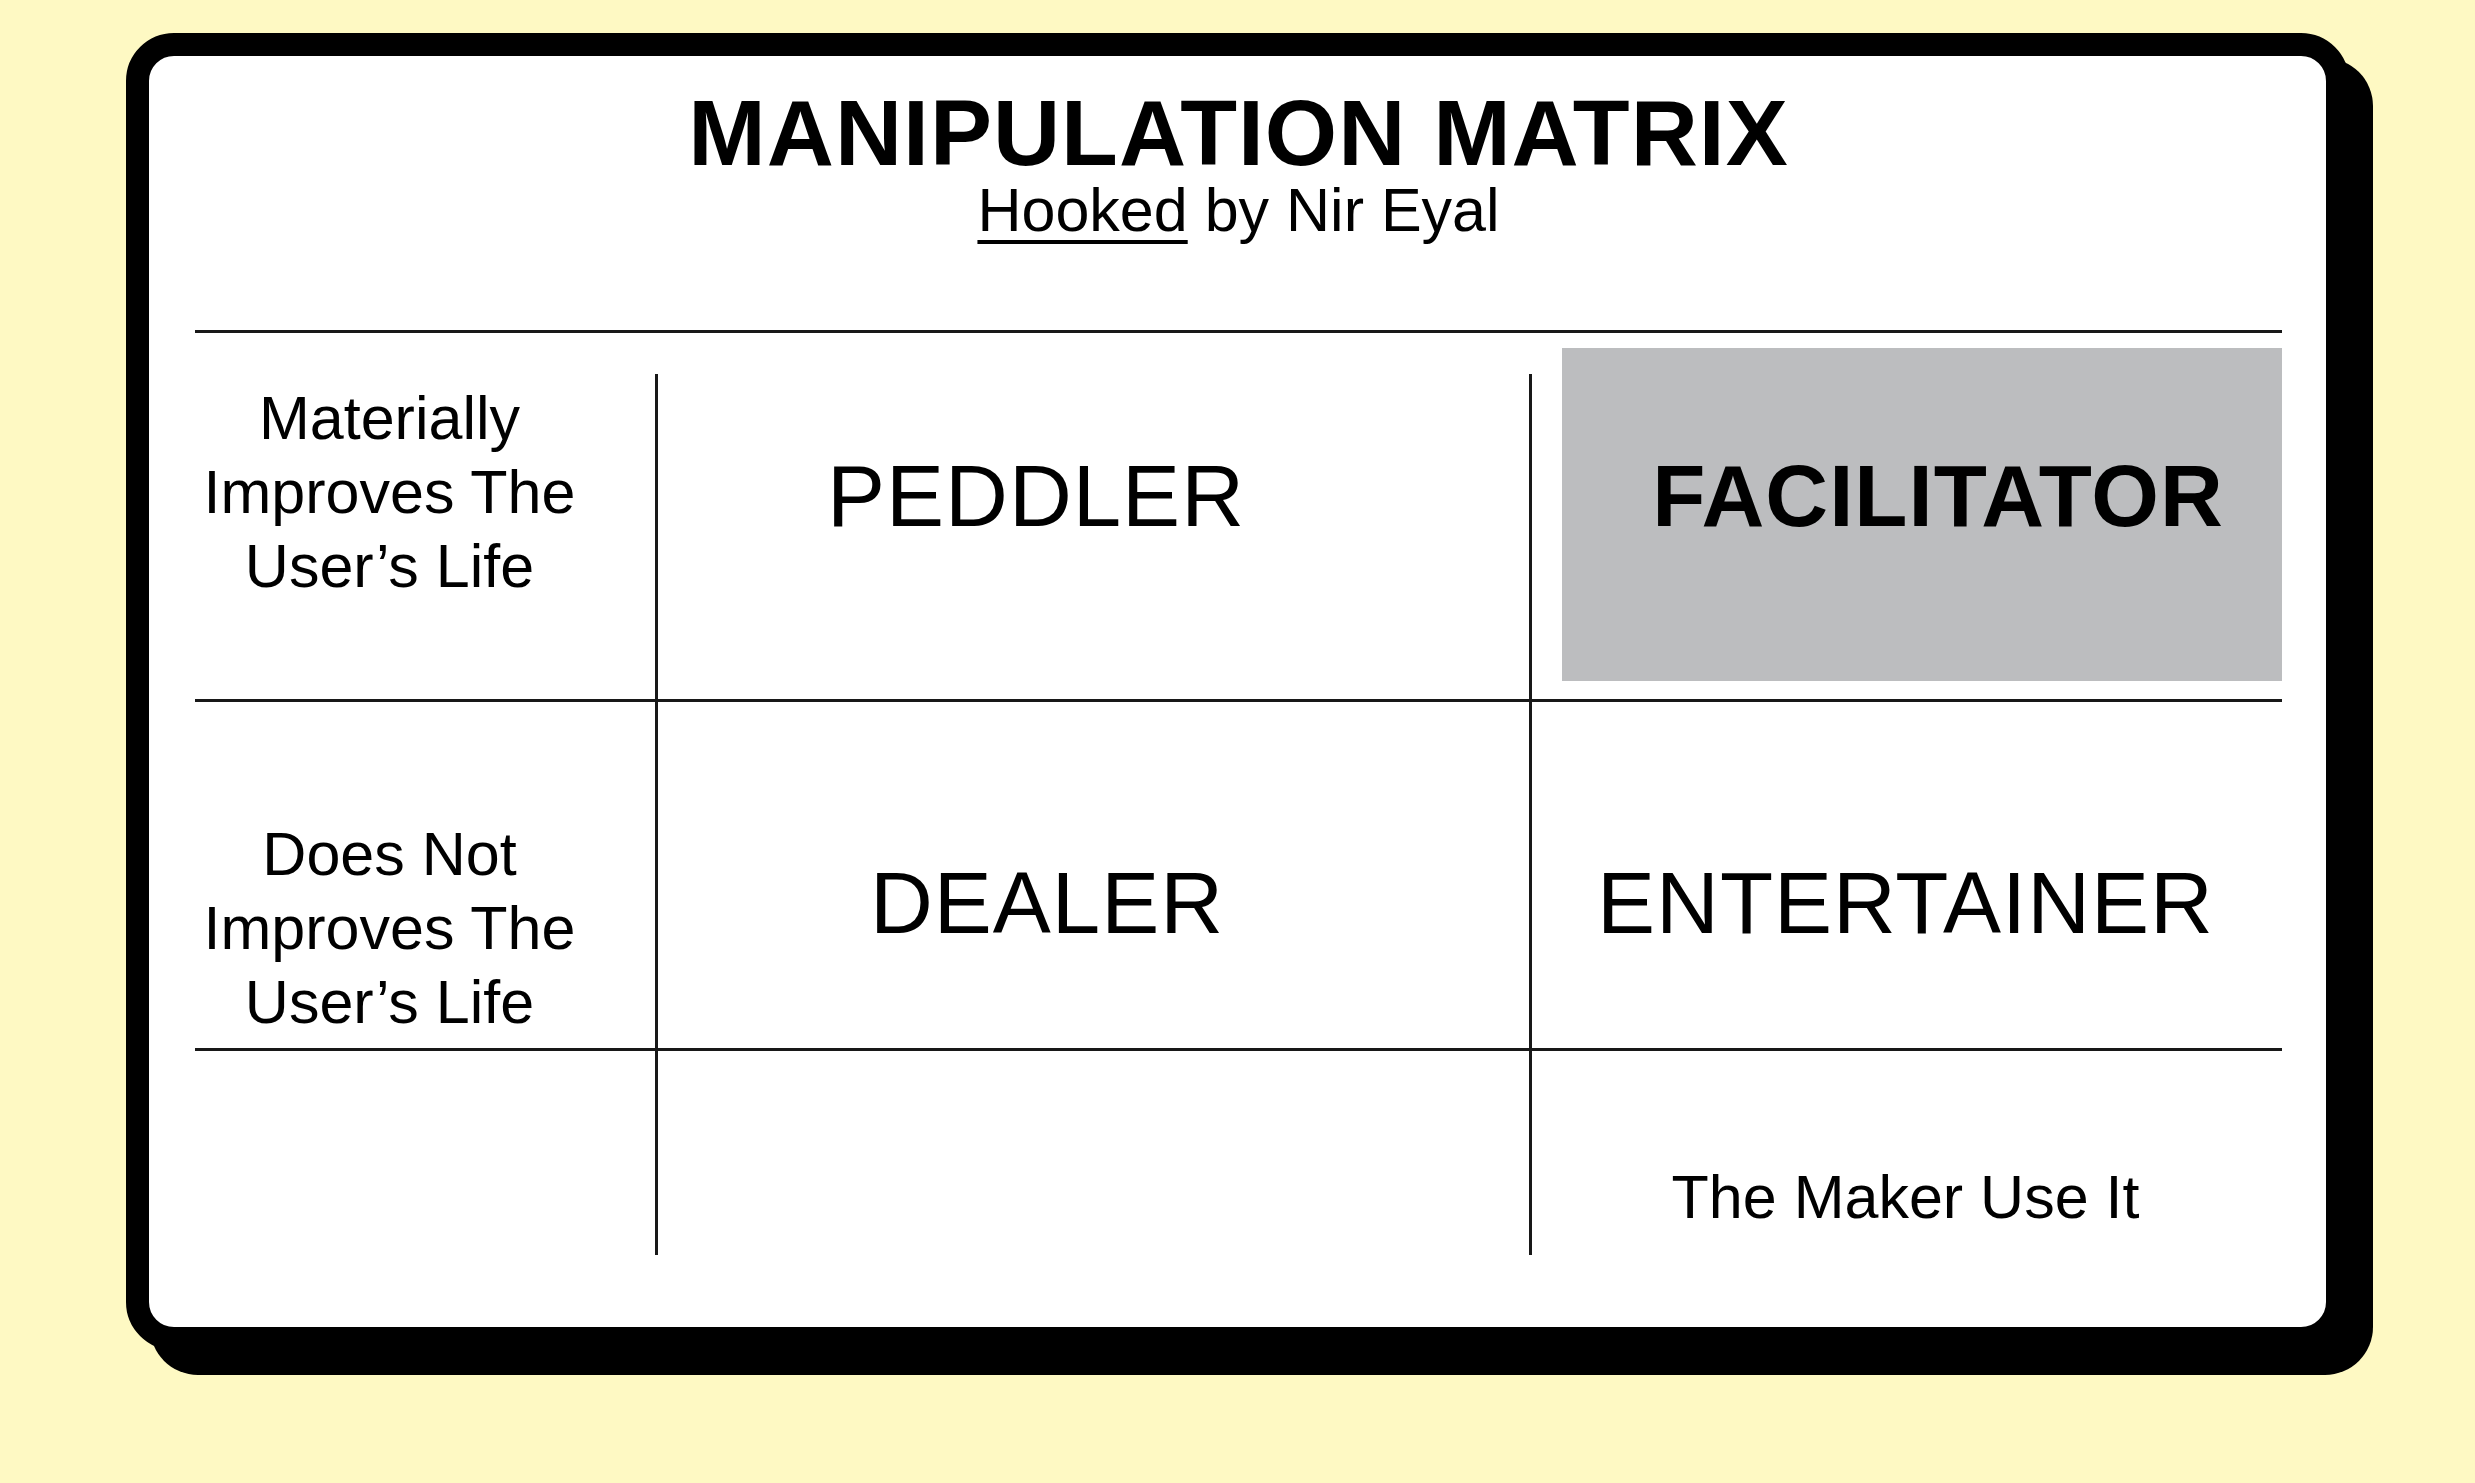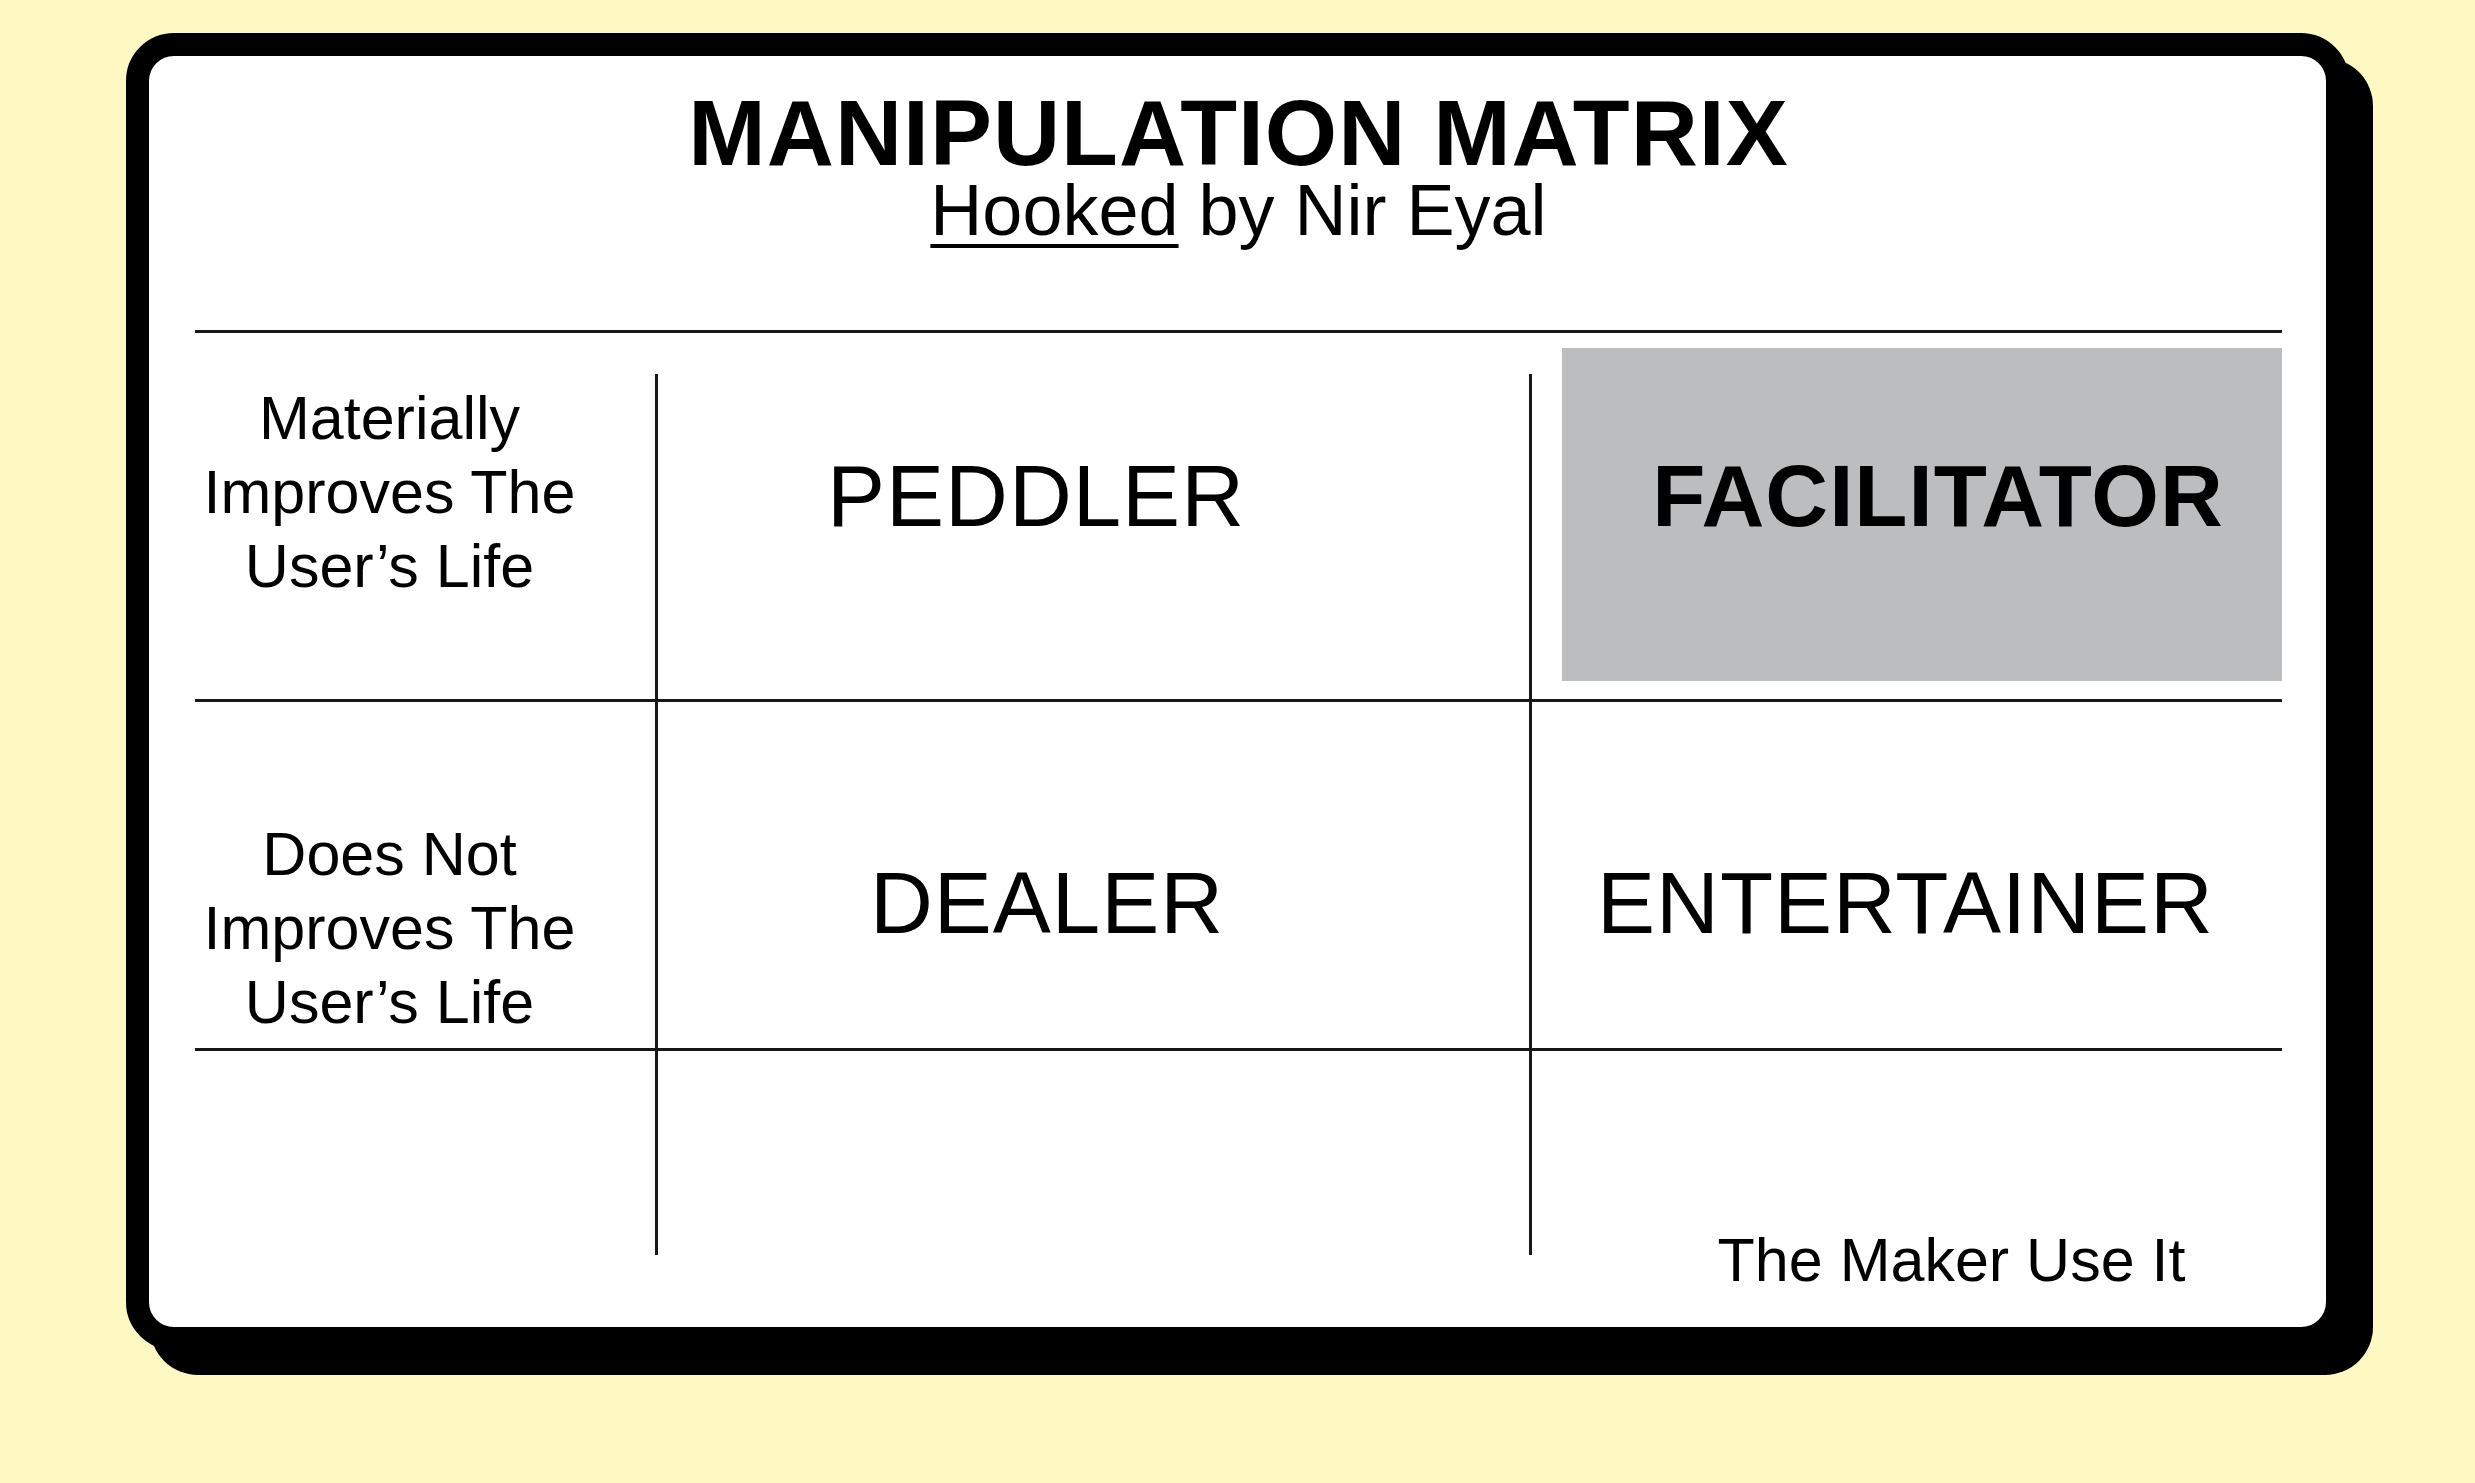--- a/index.html
+++ b/index.html
@@ -19,21 +19,21 @@
   .vline{position:absolute;top:374px;width:3px;height:881px;background:#181818;}
   .vline-left{left:655px;}
   .vline-right{left:1529px;}
   .highlight-box{position:absolute;left:1562px;top:348px;width:720px;height:333px;}
   .title{
     position:absolute;left:195px;top:79px;width:2087px;
     font-size:93px;line-height:109px;font-weight:bold;letter-spacing:1px;text-align:center;
   }
   .subtitle{
     position:absolute;left:195px;top:174px;width:2087px;
-    font-size:72px;line-height:73px;text-align:center;
+    font-size:61px;line-height:73px;text-align:center;
   }
   .subtitle .book{
     text-decoration:underline;text-decoration-thickness:4px;text-underline-offset:9px;
   }
   .row-label{
     position:absolute;left:135px;width:509px;
     font-size:61px;line-height:74px;text-align:center;
   }
   .row-label-1{top:381px;}
   .row-label-2{top:817px;}
@@ -41,21 +41,21 @@
     position:absolute;font-size:87px;line-height:87px;letter-spacing:1px;text-align:center;white-space:nowrap;
   }
   .quad-peddler{left:656px;top:452px;width:760px;}
   .quad-facilitator{left:1562px;top:452px;width:720px;font-weight:bold;margin-left:16px;}
   .quad-dealer{left:656px;top:859px;width:782px;}
   .quad-entertainer{left:1529px;top:859px;width:753px;}
   .col-label{
     position:absolute;font-size:61px;line-height:73px;text-align:center;
   }
   .col-label-left{left:656px;top:1139px;width:873px;}
-  .col-label-right{left:1529px;top:1224px;width:753px;padding-left:46px;}
+  .col-label-right{left:1529px;top:1161px;width:753px;}
 </style>
 </head>
 <body>
 
 <div class="stage">
 
   <div class="card">
 
     
   </div>

